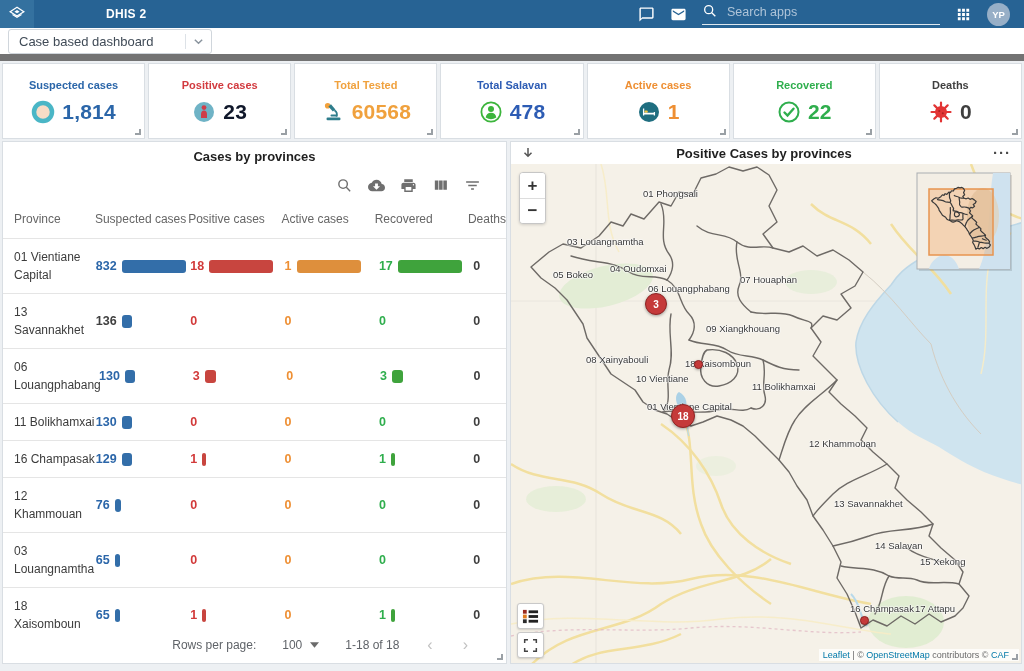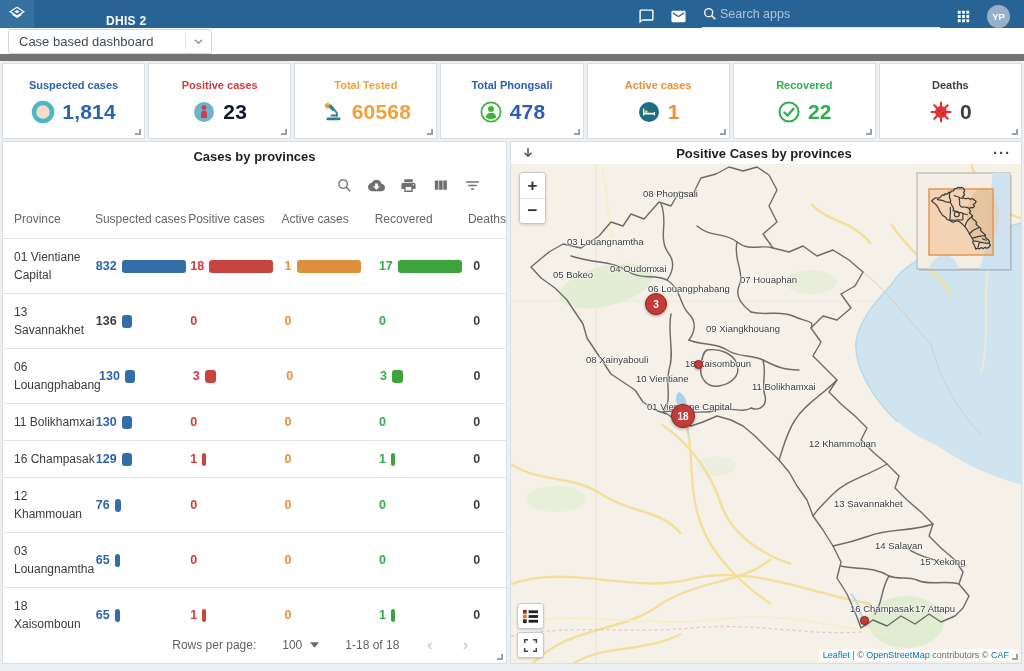--- a/index.html
+++ b/index.html
@@ -3,26 +3,26 @@
 <meta charset="utf-8">
 <style>
   * { box-sizing: border-box; }
   html,body { margin:0; padding:0; }
   body {
     width:1024px; height:671px; overflow:hidden;
     font-family:"Liberation Sans", sans-serif;
     background:#edf0f3; color:#212121;
   }
   
-  .topbar { height:28px; background:#276394; display:flex; align-items:flex-end; color:#fff; }
+  .topbar { height:28px; background:#276394; display:flex; align-items:center; color:#fff; }
   .logo-box { width:34px; height:28px; background:#34719f; display:flex; align-items:center; justify-content:center; cursor:pointer; }
   .app-title { font-size:12px; font-weight:bold; margin-left:72px; letter-spacing:.3px; }
   .topbar-right { margin-left:auto; display:flex; align-items:center; gap:15px; padding-right:14px; }
   .tb-icon { width:17px; height:17px; display:flex; cursor:pointer; }
-  .search-wrap { display:flex; align-items:center; border-bottom:1px solid rgba(255,255,255,.85); padding-bottom:4px; width:238px; }
+  .search-wrap { display:flex; align-items:center; gap:7px; border-bottom:1px solid rgba(255,255,255,.85); padding-bottom:4px; width:238px; }
   .search-input { background:transparent; border:none; outline:none; color:#fff; font-size:12.5px; width:100%; font-family:inherit; }
   .search-input::placeholder { color:#aec4d8; }
   .avatar { width:23px; height:23px; border-radius:50%; background:#97afc7; color:#fff; font-size:9.5px; font-weight:bold; display:flex; align-items:center; justify-content:center; cursor:pointer; }
   
   .dashbar { height:33px; background:#fff; display:flex; align-items:center; padding-left:8px; border-bottom:7px solid #737373; }
   .dash-chip { display:flex; align-items:center; border:1px solid #d0d6dc; border-radius:3px; height:25px; background:#fff; cursor:pointer; }
   .dash-chip-label { padding:0 10px; font-size:13px; color:#404b57; width:176px; }
   .dash-divider { width:1px; height:15px; background:#dde2e7; }
   .chev { padding:0 7px; display:flex; }
   
@@ -174,21 +174,21 @@
             <path d="M13.4 10.2c2.2 1.5 3 4 2 6.4" fill="none" stroke="#2e7d8c" stroke-width="1.8"></path>
             <rect x="9.5" y="14.6" width="7" height="1.8" rx=".9" fill="#2e7d8c"></rect>
             <rect x="5.5" y="17.6" width="14" height="2.6" rx="1.2" fill="#2e7d8c"></rect>
           </svg>
         </span>
          <span class="kpi-value" style="color:#f0a13d">60568</span>
        </div>
        <span class="resize-handle"></span>
      </div>
     <div class="kpi-card">
-       <div class="kpi-title" style="color:#2d5cb4">Total Phongsali</div>
+       <div class="kpi-title" style="color:#2d5cb4">Total Salavan</div>
        <div class="kpi-value-row">
          <span class="kpi-icon">
           <svg width="24" height="24" viewBox="0 0 24 24">
             <circle cx="12" cy="12" r="9.6" fill="none" stroke="#3cb53c" stroke-width="1.8"></circle>
             <circle cx="12" cy="9" r="3" fill="#3cb53c"></circle>
             <path d="M12 12.8c-3 0-5 2-5.3 4.7a9.6 9.6 0 0 0 10.6 0C17 14.8 15 12.8 12 12.8Z" fill="#3cb53c"></path>
           </svg>
         </span>
          <span class="kpi-value" style="color:#2d5cb4">478</span>
        </div>
@@ -553,21 +553,21 @@
           <rect x="1" y="12" width="4" height="4" fill="#2b2b2b"></rect>
             <rect x="7" y="12.5" width="10" height="3" fill="#222"></rect>
         </svg>
       </div>
       <div class="mapbtn fs-btn">
         <svg width="15" height="15" viewBox="0 0 18 18">
           <path d="M2 6V2h4M12 2h4v4M16 12v4h-4M6 16H2v-4" fill="none" stroke="#444" stroke-width="1.8"></path>
         </svg>
       </div>
       <div class="attrib" id="attrib"><span class="lnk">Leaflet</span><span> | © </span><span class="lnk">OpenStreetMap</span><span> contributors © </span><span class="lnk">CAF</span></div>
-    <div class="map-label" style="left:132px;top:24px">08 Phongsali</div>
+    <div class="map-label" style="left:132px;top:24px">01 Phongsali</div>
         <div class="map-label" style="left:56px;top:72px">03 Louangnamtha</div>
         <div class="map-label" style="left:99px;top:99px">04 Oudomxai</div>
         <div class="map-label" style="left:42px;top:105px">05 Bokeo</div>
         <div class="map-label" style="left:137px;top:119px">06 Louangphabang</div>
         <div class="map-label" style="left:229px;top:110px">07 Houaphan</div>
         <div class="map-label" style="left:195px;top:159px">09 Xiangkhouang</div>
         <div class="map-label" style="left:75px;top:190px">08 Xainyabouli</div>
         <div class="map-label" style="left:174px;top:194px">18 Xaisomboun</div>
         <div class="map-label" style="left:125px;top:209px">10 Vientiane</div>
         <div class="map-label" style="left:241px;top:217px">11 Bolikhamxai</div>

